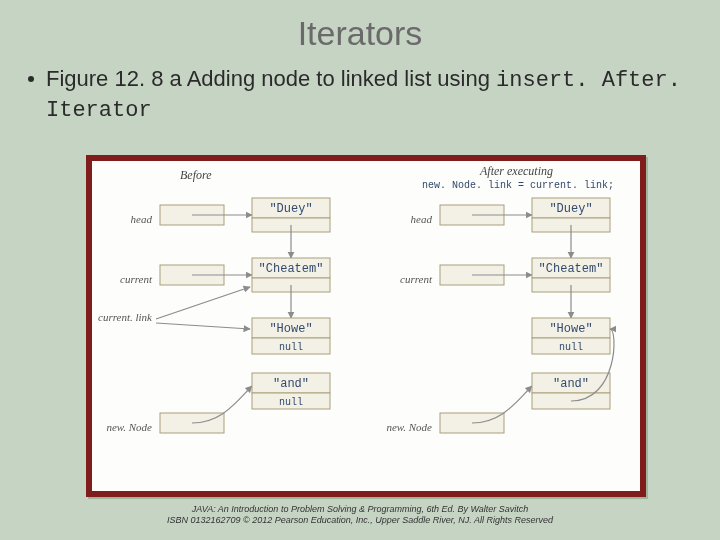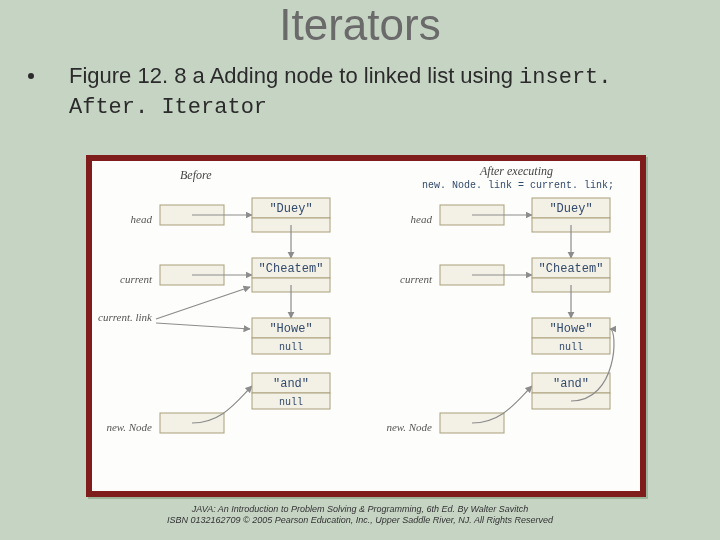--- a/index.html
+++ b/index.html
@@ -11,30 +11,30 @@
     font-family: Arial, Helvetica, sans-serif;
     color: #333;
   }
   .slide {
     width: 720px;
     height: 540px;
     position: relative;
   }
   .title {
     text-align: center;
-    font-size: 44px;
+    font-size: 34px;
     color: #6a6a6a;
+    padding-top: 14px;
   }
   .bullet-row {
     display: flex;
     align-items: flex-start;
     margin: 12px 28px 0 28px;
     font-size: 22px;
     color: #2b2b2b;
-    gap: 23px;
   }
   .bullet-dot {
     width: 6px; height: 6px; border-radius: 50%;
     background: #2b2b2b; margin-top: 11px; margin-right: 12px;
     flex: 0 0 auto;
   }
   .bullet-text { line-height: 1.25; }
   .code { font-family: "Courier New", monospace; }
   .figure {
     position: absolute;
@@ -157,16 +157,16 @@
       <text class="mono" x="479" y="226" text-anchor="middle">"and"</text>
       <rect class="box" x="440" y="232" width="78" height="16"></rect>
 
       <path class="ptr" d="M479 240 C526 240 526 168 518 168"></path>
 
     </svg>
   </div>
 
   <div class="credit">
     <div>JAVA: An Introduction to Problem Solving &amp; Programming, 6th Ed. By Walter Savitch</div>
-    <div>ISBN 0132162709 © 2005 Pearson Education, Inc., Upper Saddle River, NJ. All Rights Reserved</div>
+    <div>ISBN 0132162709 © 2012 Pearson Education, Inc., Upper Saddle River, NJ. All Rights Reserved</div>
   </div>
 
 </div>
 
 </body></html>

